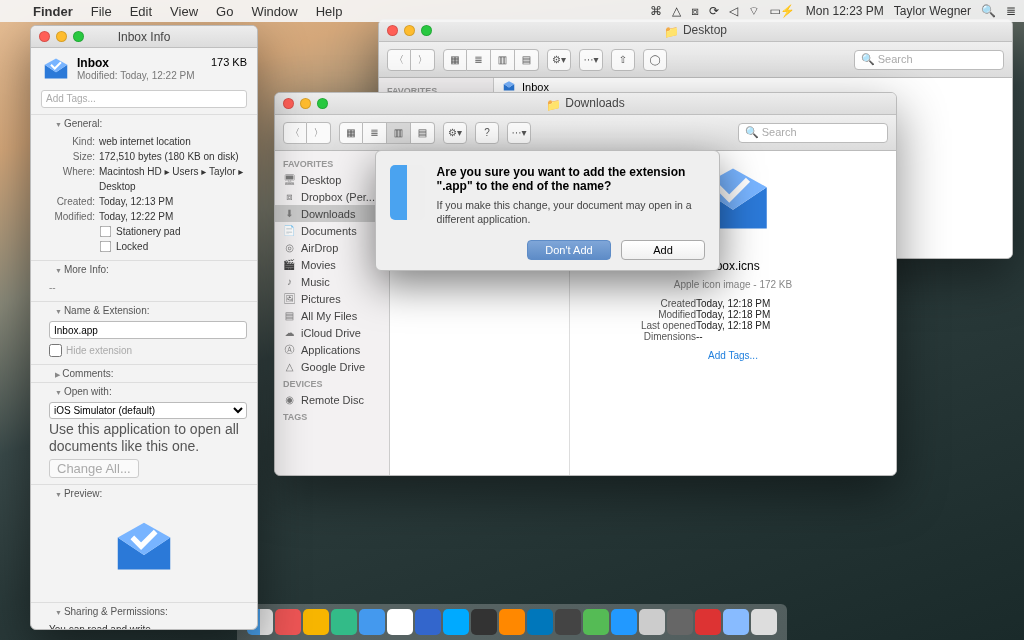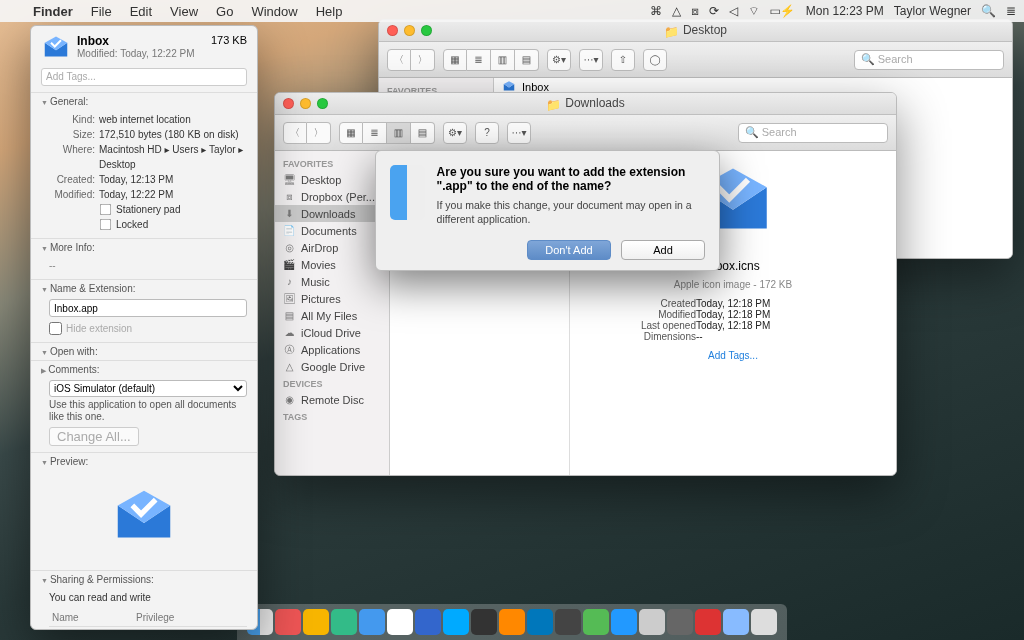--- a/index.html
+++ b/index.html
@@ -23,33 +23,33 @@
 .wt-title { position:absolute; left:0; right:0; text-align:center; font-size:12px; color:#444; pointer-events:none; }
 
 
 #info-win { left:30px; top:25px; width:228px; height:605px; background:#f3f3f3; }
 #info-win .head { display:flex; padding:8px 10px 4px; align-items:flex-start; }
 #info-win .head .big-ic { width:30px; height:30px; margin-right:6px; }
 #info-win .head-title { font-size:12px; font-weight:600; }
 #info-win .head-sub { font-size:10px; color:#777; }
 #info-win .head-size { margin-left:auto; font-size:11px; }
 .tag-field { margin:0 10px 6px; height:18px; border:1px solid #ccc; border-radius:3px; background:#fff; font-size:10px; color:#aaa; padding:2px 4px; }
-.sect-h { font-size:10px; color:#555; padding:3px 10px; border-top:1px solid #ddd; cursor:default; }
+.sect-h { font-size:10px; color:#555; padding:3px 24px; border-top:1px solid #ddd; cursor:default; }
 .sect-h::before { content:"▼ "; font-size:7px; color:#888; }
 .sect-h.collapsed::before { content:"▶ "; }
 .sect-body { padding:2px 10px 6px 18px; font-size:10px; color:#333; line-height:1.5; }
 .kv { display:flex; }
 .kv .k { width:46px; text-align:right; color:#666; margin-right:4px; }
 .kv .v { flex:1; }
 .chk { display:flex; align-items:center; gap:4px; margin-left:50px; }
 .chk input { transform:scale(0.9); }
 .name-input { width:100%; height:18px; background:#fff; border:1px solid #bbb; border-radius:3px; font-size:10px; padding:0 4px; }
 .hide-ext { display:flex; align-items:center; gap:4px; margin-top:4px; color:#aaa; font-size:10px; }
 .open-sel { width:100%; height:17px; font-size:10px; background:#fff; border:1px solid #bbb; border-radius:3px; }
-.note { font-size:10px; color:#555; margin-top:2px; line-height:1.2; }
+.note { font-size:14px; color:#555; margin-top:2px; line-height:1.2; }
 .btn-small { font-size:13px; color:#aaa; background:#fafafa; border:1px solid #ccc; border-radius:3px; padding:1px 7px; margin-top:4px; }
 .preview-pane { height:100px; display:flex; align-items:center; justify-content:center; }
 .perm-table { width:100%; font-size:10px; border-collapse:collapse; margin-top:4px; }
 .perm-table td { padding:1px 3px; }
 .perm-table .hdr td { color:#777; border-bottom:1px solid #ddd; }
 
 
 .toolbar { height:36px; background:linear-gradient(#efefef,#dcdcdc); border-bottom:1px solid #bbb; display:flex; align-items:center; padding:0 8px; gap:8px; }
 .nav-btns { display:flex; }
 .tb-btn { height:22px; min-width:24px; display:flex; align-items:center; justify-content:center; background:#fafafa; border:1px solid #bbb; font-size:10px; color:#555; }
@@ -310,20 +310,28 @@
       <div class="d-sub">If you make this change, your document may open in a different application.</div>
     </div>
   </div>
   <div class="d-btns">
     <button class="d-btn hl">Don't Add</button>
     <button class="d-btn">Add</button>
   </div>
 </div>
 
 <div class="window" id="info-win" style="z-index:20;">
+  <div class="titlebar">
+    <div class="traffics">
+      <span class="tl red"></span>
+      <span class="tl yel"></span>
+      <span class="tl grn"></span>
+    </div>
+    <div class="wt-title">Inbox Info</div>
+  </div>
   <div class="head">
     <svg class="big-ic" viewBox="0 0 24 24">
         <polygon points="3,7 12,13 21,7 21,18 3,18" fill="#2b79d8"></polygon>
         <polygon points="3,7 12,13 21,7 12,2" fill="#78b4ff"></polygon>
         <polyline points="8,7 11,10 16,5" stroke="#fff" stroke-width="1.6" fill="none"></polyline>
       </svg>
     <div>
       <div class="head-title">Inbox</div>
       <div class="head-sub">Modified: Today, 12:22 PM</div>
     </div>
@@ -368,23 +376,23 @@
 
   <div class="sect-h">Name &amp; Extension:</div>
   <div class="sect-body">
     <input class="name-input" value="Inbox.app" style="">
     <div class="hide-ext">
         <input type="checkbox" style="">
         <span>Hide extension</span>
       </div>
   </div>
 
+  <div class="sect-h collapsed">Comments:</div>
+
   <div class="sect-h">Open with:</div>
-
-  <div class="sect-h collapsed">Comments:</div>
   <div class="sect-body">
     <select class="open-sel"><option>iOS Simulator (default)</option></select>
     <div class="note">Use this application to open all documents like this one.</div>
     <button class="btn-small">Change All...</button>
   </div>
 
   <div class="sect-h">Preview:</div>
   <div class="preview-pane">
     <svg width="90" height="70" viewBox="0 0 24 24">
         <polygon points="3,7 12,13 21,7 21,18 3,18" fill="#2b79d8"></polygon>

